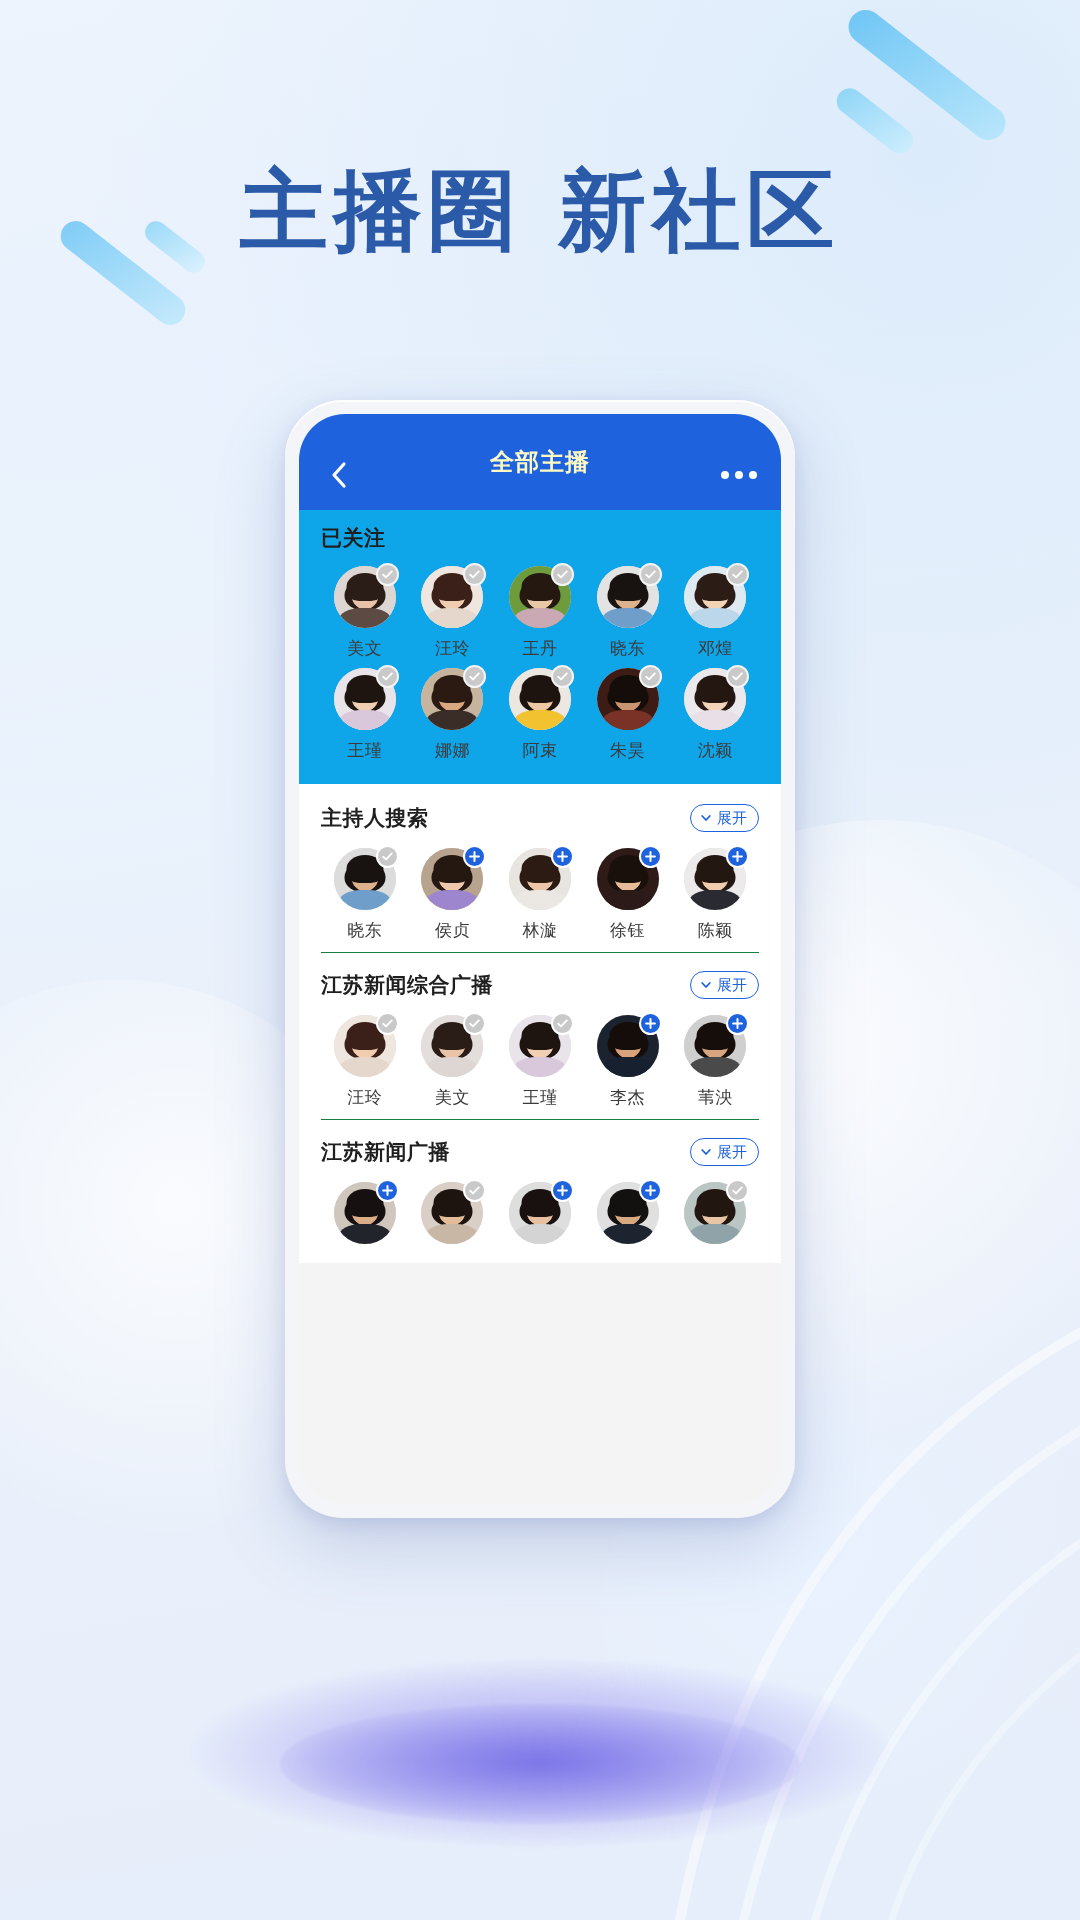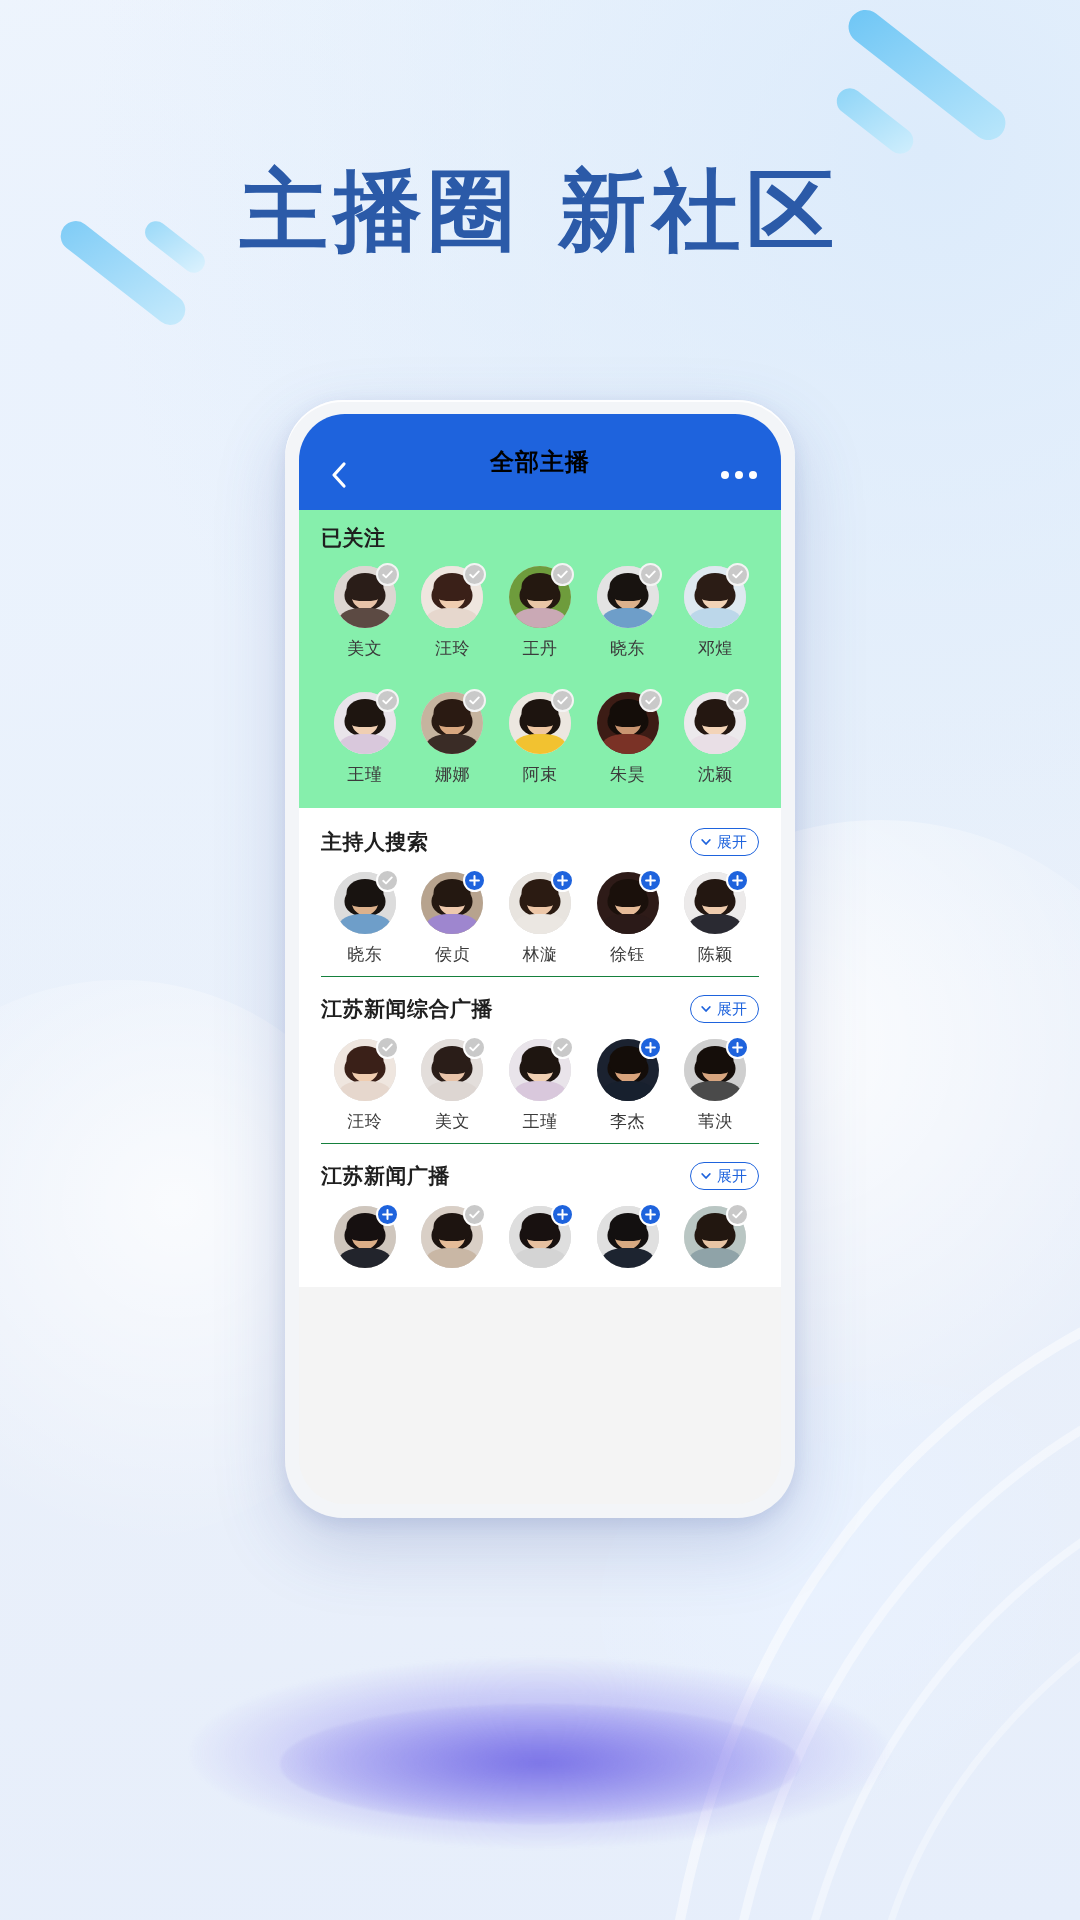--- a/index.html
+++ b/index.html
@@ -125,21 +125,21 @@
     cursor: pointer;
   }
   #back-btn svg { display: block; }
   #nav-title {
     position: absolute;
     left: 0; right: 0;
     top: 26px;
     height: 44px;
     line-height: 44px;
     text-align: center;
-    color: #000000;
+    color: #fef9c3;
     font-size: 24px;
     font-weight: 600;
     letter-spacing: 1px;
     pointer-events: none;
   }
   #nav-more {
     margin-left: auto;
     display: flex; gap: 6px; align-items: center;
     cursor: pointer;
     padding: 8px 2px;
@@ -178,29 +178,29 @@
 
   .section-title {
     font-size: 21px;
     font-weight: 700;
     color: #1f1f1f;
     letter-spacing: .5px;
   }
 
   
   #followed {
-    background: #86efac;
+    background: #0ea5e9;
     padding: 14px 22px 22px 22px;
   }
   #followed .section-title { margin-bottom: 14px; }
 
   .avatar-grid {
     display: grid;
     grid-template-columns: repeat(5, 1fr);
-    row-gap: 32px;
+    row-gap: 8px;
   }
   .person {
     display: flex;
     flex-direction: column;
     align-items: center;
     cursor: pointer;
   }
   .avatar {
     position: relative;
     width: 62px; height: 62px;

